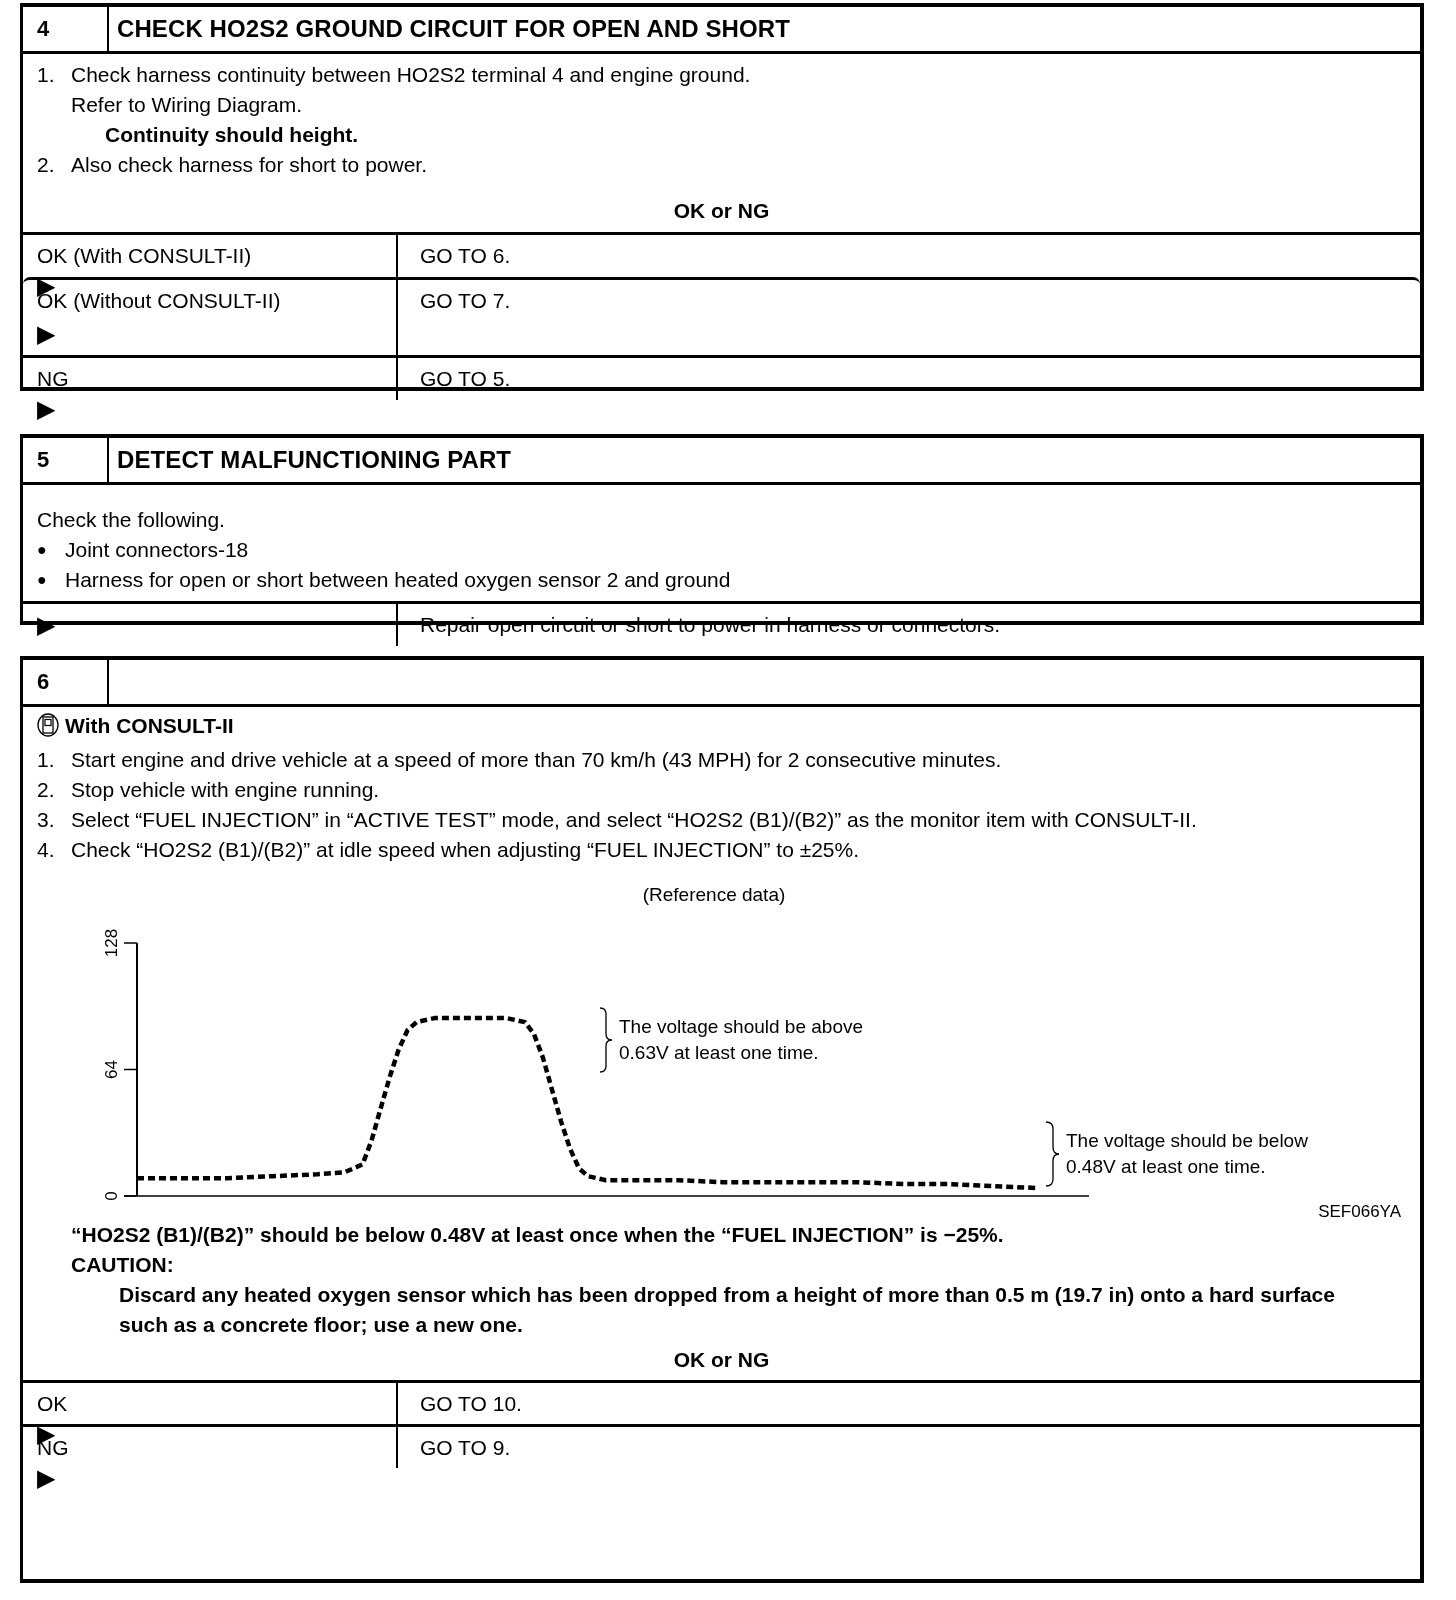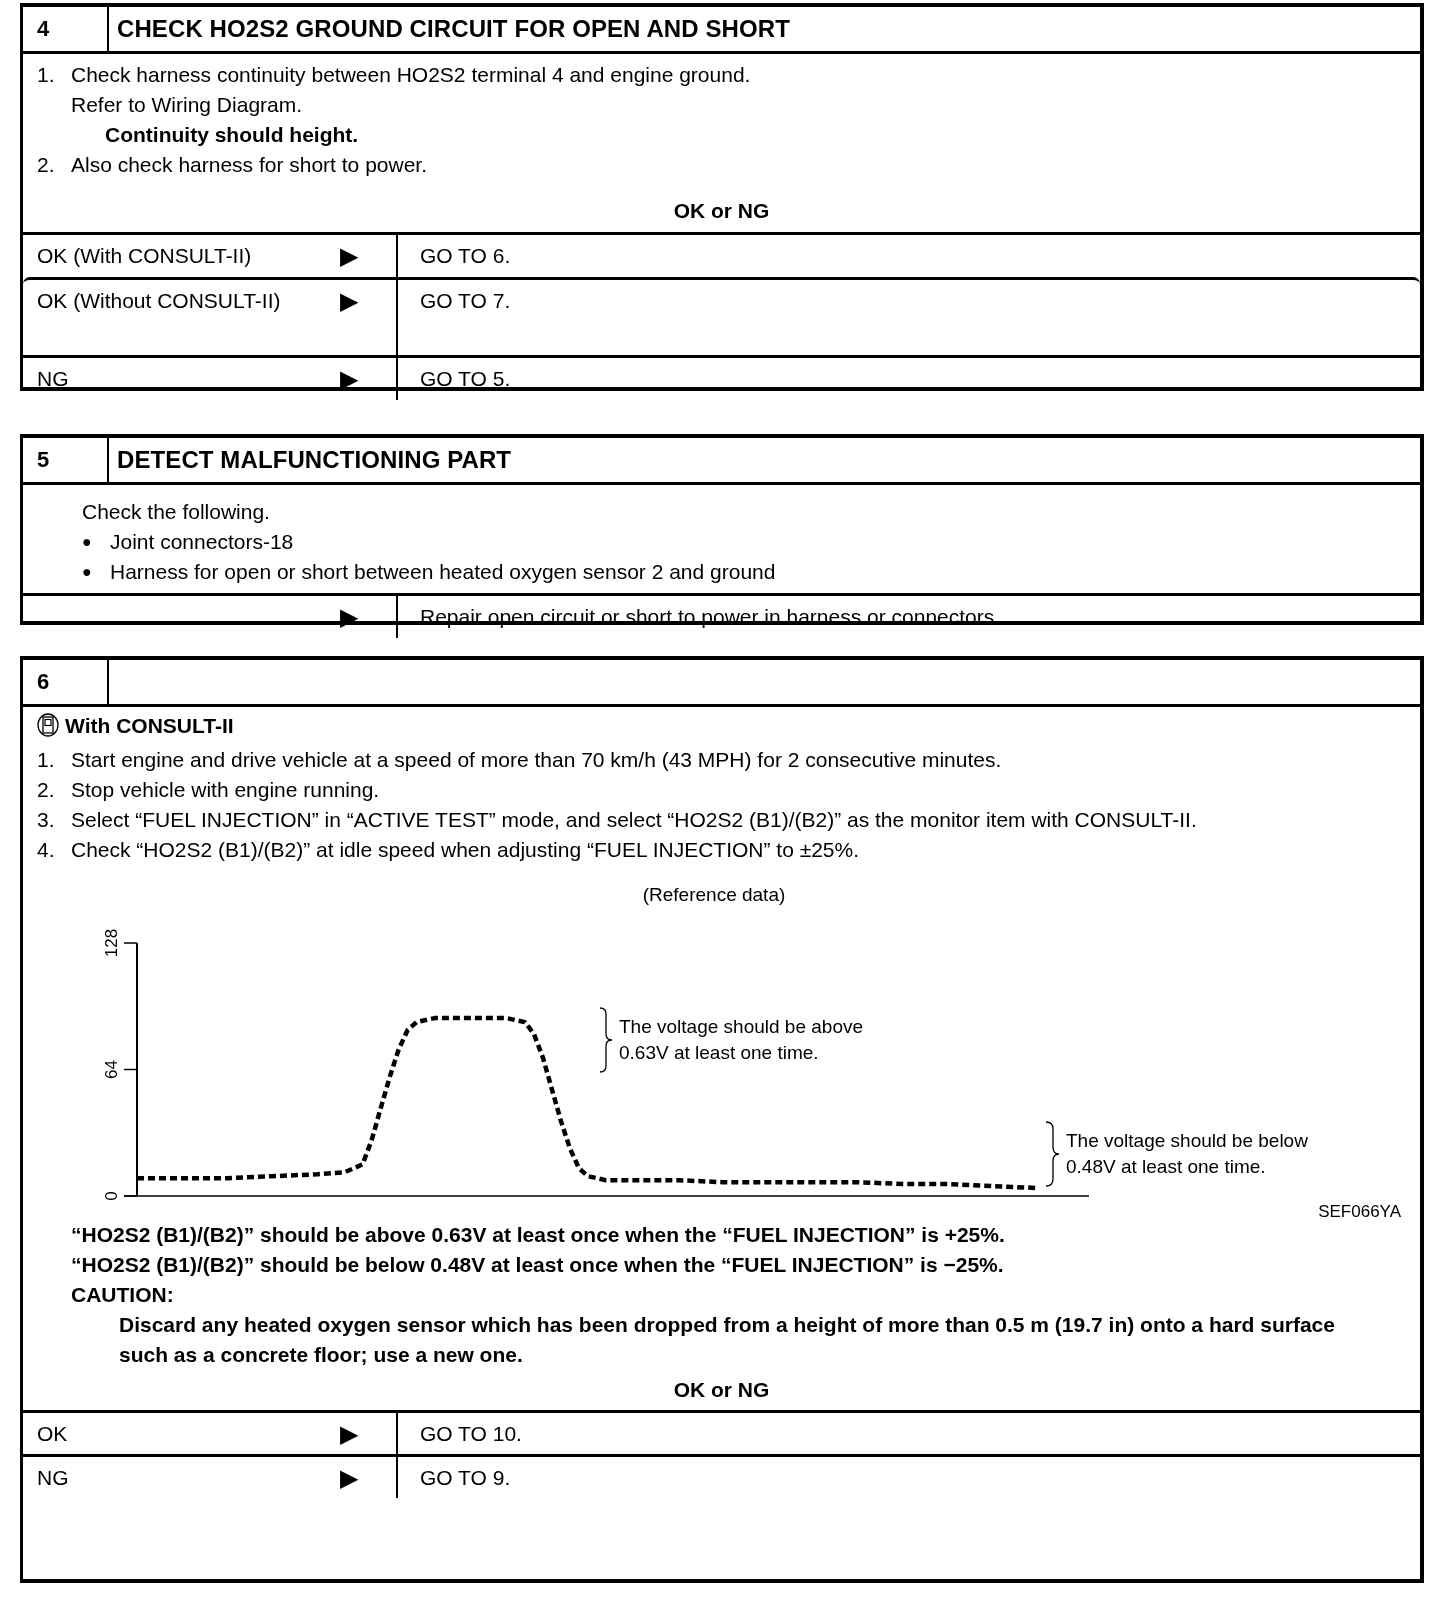--- a/index.html
+++ b/index.html
@@ -26,21 +26,21 @@
   .ol-item .n { width: 34px; flex: none; }
   .ol-item .t { flex: 1; }
   .indent { padding-left: 34px; }
   .indent2 { padding-left: 68px; font-weight: bold; }
   .bullet { display: flex; }
   .bullet .dot { width: 28px; flex: none; font-size: 16px; }
   .okng { text-align: center; font-weight: bold; font-size: 21px; height: 42px; line-height: 42px; }
   .row { display: flex; border-top: 3px solid #000; font-size: 21px; }
   .row .cond {
     width: 375px; box-sizing: border-box; border-right: 2px solid #000;
-    display: flex; padding: 6px 0 6px 14px; line-height: 30px;
+    display: flex; padding: 6px 0 6px 14px; line-height: 30px; flex-direction: column;
   }
   .row .cond .lbl { flex: 1; }
   .row .cond .arrow { width: 56px; flex: none; font-size: 24px; line-height: 30px; }
   .row .act { flex: 1; padding: 6px 22px; line-height: 30px; }
   .bold { font-weight: bold; }
   .consult-icon { display: inline-block; vertical-align: -4px; margin-right: 6px; }
   .chart-wrap { position: relative; height: 330px; }
   .chart-wrap svg { position: absolute; left: -23px; top: 0; }
   .caption-lines { font-weight: bold; font-size: 21px; line-height: 30px; padding-left: 34px; }
 </style>
@@ -86,21 +86,21 @@
     </div>
     <div class="act">GO TO 5.</div>
   </div>
 </div>
 
 <div class="box" style="top:434px; height:191px;">
   <div class="hdr">
     <div class="num">5</div>
     <div class="title">DETECT MALFUNCTIONING PART</div>
   </div>
-  <div class="body" style="height:96px; padding-top:12px;margin-left:45px;">
+  <div class="body" style="height:96px; padding-top:20px;">
     <div>Check the following.</div>
     <div class="bullet">
       <span class="dot">●</span>
       <span>Joint connectors-18</span>
     </div>
     <div class="bullet">
       <span class="dot">●</span>
       <span>Harness for open or short between heated oxygen sensor 2 and ground</span>
     </div>
   </div>
@@ -165,21 +165,20 @@
         <text x="605" y="194" font-size="19" font-family="Liberation Sans, sans-serif" id="ann0-l1">0.63V at least one time.</text>
 
         <path d="M 1032 257 q 7 0 7 7 l 0 18 q 0 7 6 7 q -6 0 -6 7 l 0 18 q 0 7 -7 7" fill="none" stroke="#000" stroke-width="1.3"></path>
         <text x="1052" y="282" font-size="19" font-family="Liberation Sans, sans-serif" id="ann1-l0">The voltage should be below</text>
         <text x="1052" y="308" font-size="19" font-family="Liberation Sans, sans-serif" id="ann1-l1">0.48V at least one time.</text>
         <text id="figure-id" x="1387" y="352" font-size="17" text-anchor="end" font-family="Liberation Sans, sans-serif">SEF066YA</text>
       </svg>
     </div>
 
     <div class="caption-lines">
-      <div>“HO2S2 (B1)/(B2)” should be above 0.63V at least once when the “FUEL INJECTION” is +25%.</div>
       <div>“HO2S2 (B1)/(B2)” should be below 0.48V at least once when the “FUEL INJECTION” is −25%.</div>
       <div>CAUTION:</div>
       <div style="padding-right:20px;margin-left:48px;">Discard any heated oxygen sensor which has been dropped from a height of more than 0.5 m (19.7 in) onto a hard surface such as a concrete floor; use a new one.</div>
     </div>
   </div>
   <div class="okng" style="height:40px;line-height:40px;">OK or NG</div>
   <div class="row" style="height:41px;">
     <div class="cond">
       <span class="lbl">OK</span>
       <span class="arrow">▶</span>

